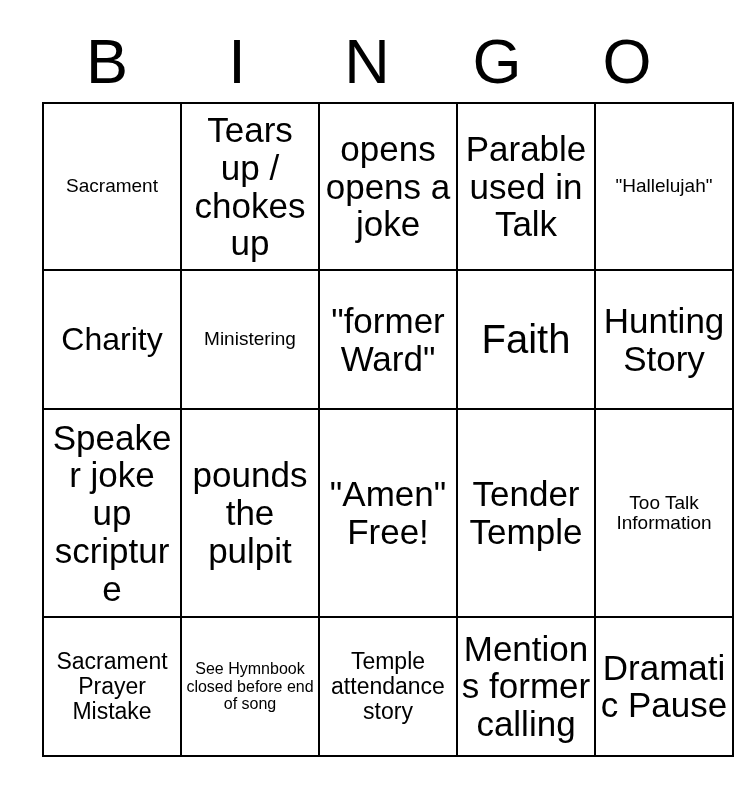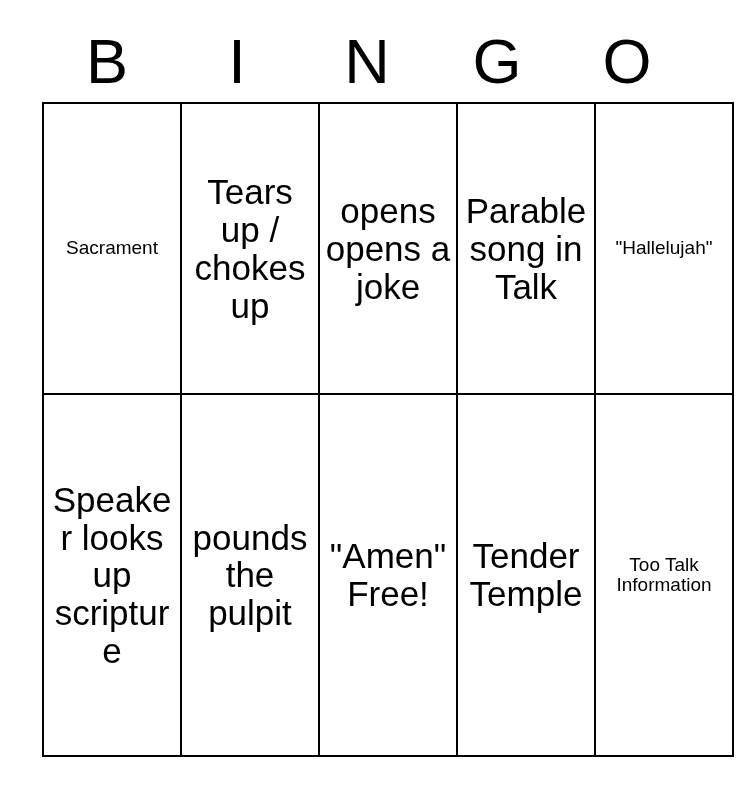--- a/index.html
+++ b/index.html
@@ -103,39 +103,73 @@
           <td>
             <span class="cell-text fs-xs">Sacrament</span>
           </td>
           <td>
             <span class="cell-text fs-md">Tears up / chokes up</span>
           </td>
           <td>
             <span class="cell-text fs-md">opens opens a joke</span>
           </td>
           <td>
-            <span class="cell-text fs-md">Parable song in Talk</span>
+            <span class="cell-text fs-md">Parable used in Talk</span>
           </td>
           <td>
             <span class="cell-text fs-xs">"Hallelujah"</span>
           </td>
         </tr>
         <tr>
           <td>
-            <span class="cell-text fs-md">Speaker looks up scripture</span>
+            <span class="cell-text fs-lg">Charity</span>
+          </td>
+          <td>
+            <span class="cell-text fs-xs">Ministering</span>
+          </td>
+          <td>
+            <span class="cell-text fs-md">"former Ward"</span>
+          </td>
+          <td>
+            <span class="cell-text fs-xl">Faith</span>
+          </td>
+          <td>
+            <span class="cell-text fs-md">Hunting Story</span>
+          </td>
+        </tr>
+        <tr>
+          <td>
+            <span class="cell-text fs-md">Speaker joke up scripture</span>
           </td>
           <td>
             <span class="cell-text fs-md">pounds the pulpit</span>
           </td>
           <td>
             <span class="cell-text fs-md">"Amen" Free!</span>
           </td>
           <td>
             <span class="cell-text fs-md">Tender Temple</span>
           </td>
           <td>
             <span class="cell-text fs-xs">Too Talk Information</span>
           </td>
         </tr>
+        <tr>
+          <td>
+            <span class="cell-text fs-sm">Sacrament Prayer Mistake</span>
+          </td>
+          <td>
+            <span class="cell-text fs-xxs">See Hymnbook closed before end of song</span>
+          </td>
+          <td>
+            <span class="cell-text fs-sm">Temple attendance story</span>
+          </td>
+          <td>
+            <span class="cell-text fs-md">Mentions former calling</span>
+          </td>
+          <td>
+            <span class="cell-text fs-md">Dramatic Pause</span>
+          </td>
+        </tr>
       </tbody>
   </table>
 
 </div>
 
 </body></html>

